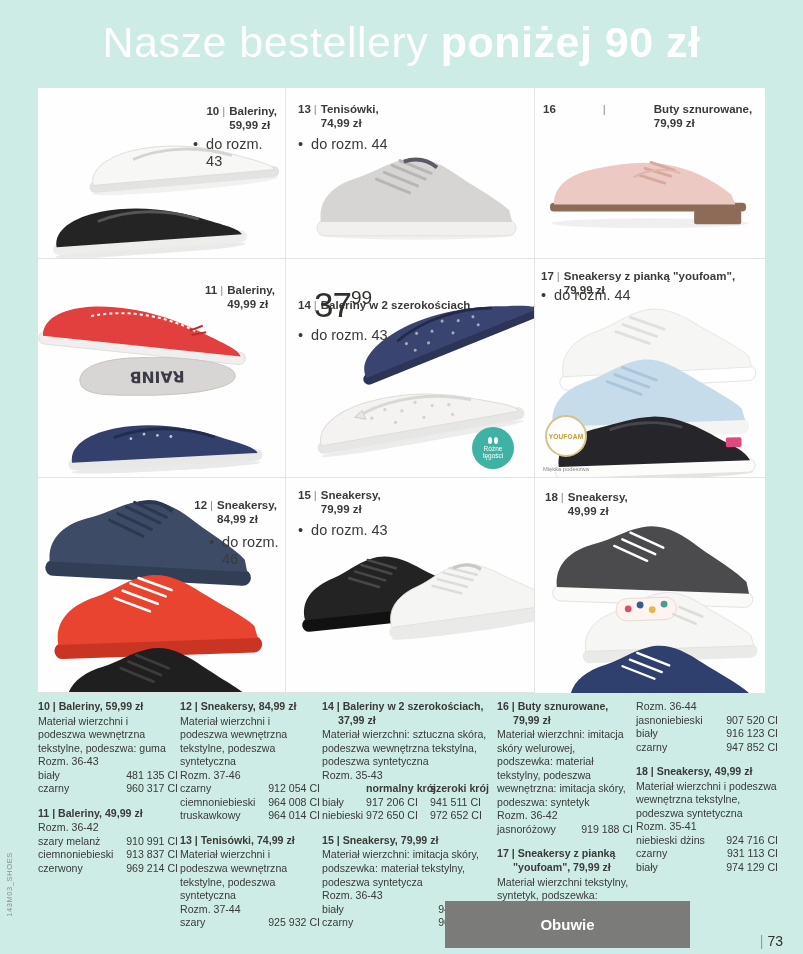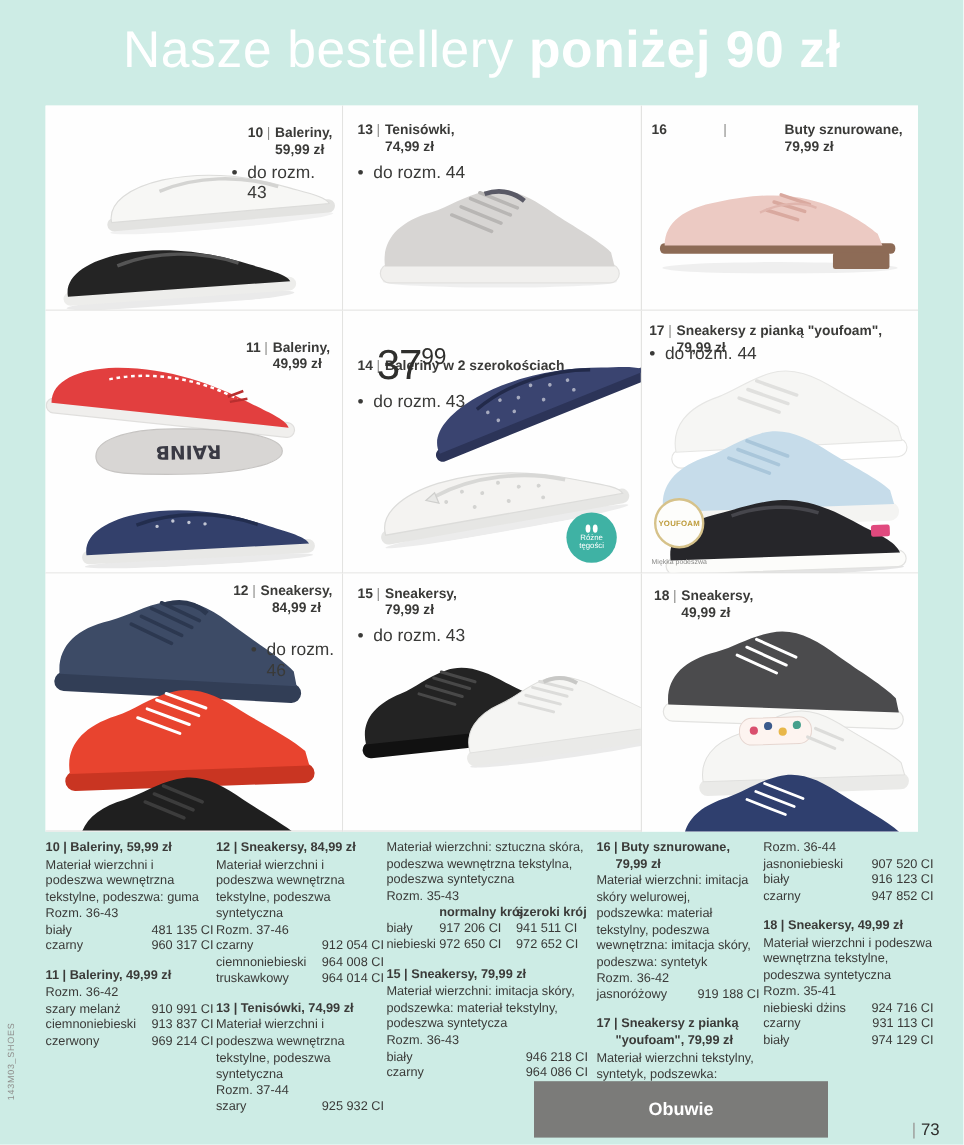--- a/index.html
+++ b/index.html
@@ -256,21 +256,21 @@
       <svg class="shoe" style="left:12px;top:82px;width:214px;transform:rotate(-2deg);" viewBox="0 0 210 100">
         <rect x="3" y="78" width="204" height="16" rx="8" fill="#c93522"></rect>
         <path d="M7,80 C4,58 18,42 46,34 C62,29 74,20 92,16 C112,11 130,20 150,34 C168,46 190,58 200,68 L203,80 Z" fill="#e8442f"></path>
         <path d="M64,36 L98,50 M72,29 L106,43 M80,22 L114,36 M88,17 L120,30" stroke="#ffffff" stroke-width="2.5" stroke-linecap="round"></path>
       </svg>
       <svg class="shoe" style="left:22px;top:156px;width:200px;" viewBox="0 0 210 100">
         <rect x="3" y="78" width="204" height="16" rx="8" fill="#161616"></rect>
         <path d="M7,80 C4,58 18,42 46,34 C62,29 74,20 92,16 C112,11 130,20 150,34 C168,46 190,58 200,68 L203,80 Z" fill="#1f1f1f"></path>
         <path d="M64,36 L98,50 M72,29 L106,43 M80,22 L114,36" stroke="#3c3c3c" stroke-width="3" stroke-linecap="round"></path>
       </svg>
-      <div class="plabel" style="right:8px;top:8px;text-align:center;">
+      <div class="plabel" style="right:8px;top:20px;">
         <span class="pnum">12</span>
         <span class="pbar">|</span>
         <span><span>Sneakersy,</span><br><span>84,99 zł</span></span>
       </div>
       <div class="pnote" style="right:4px;top:56px;width:72px;">
         <span>•</span>
           <span>do rozm. 46</span>
       </div>
     </div>
 
@@ -385,20 +385,21 @@
       <div>Rozm. 37-44</div>
       <div class="crow">
           <span>szary</span>
           <span>925 932 CI</span>
         </div>
     </div>
   </div>
 
   <div class="dcol" style="left:322px;width:168px;">
     <div class="dblock">
+      <div class="dtitle">14 | Baleriny w 2 szerokościach, 37,99 zł</div>
       <div>Materiał wierzchni: sztuczna skóra, podeszwa wewnętrzna tekstylna, podeszwa syntetyczna</div>
       <div>Rozm. 35-43</div>
       <div class="t14-head">
         <span></span>
         <span>normalny krój</span>
         <span>szeroki krój</span>
       </div>
       <div class="t14-row">
         <span>biały</span>
         <span>917 206 CI</span>

